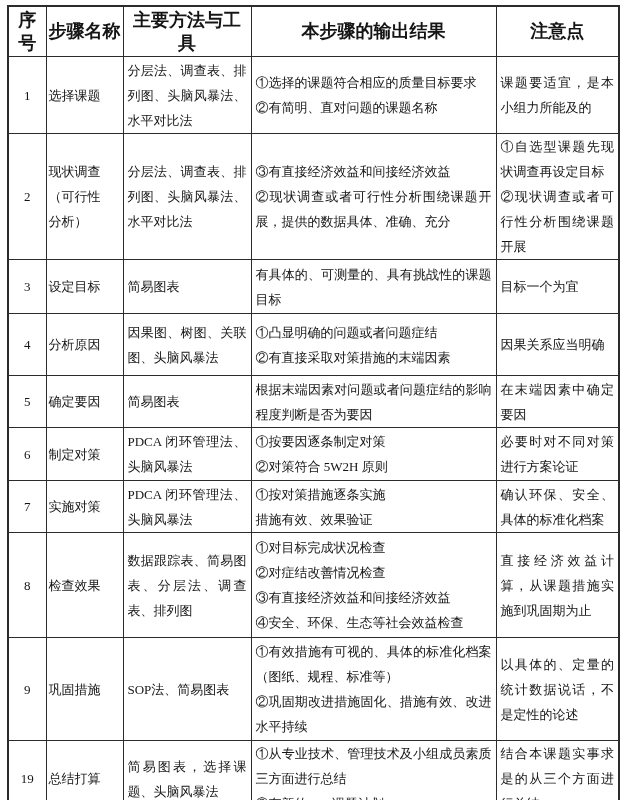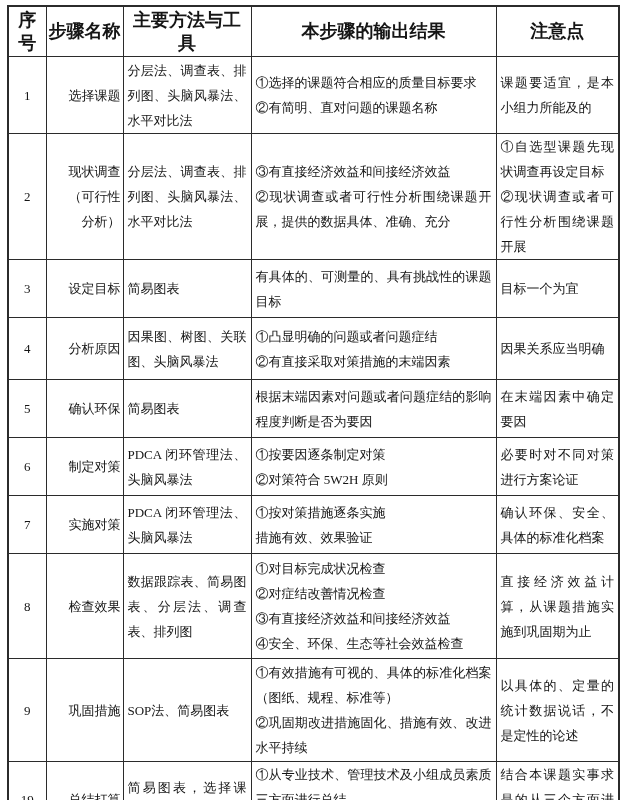--- a/index.html
+++ b/index.html
@@ -35,21 +35,21 @@
     text-align: center;
     line-height: 1.25;
     padding: 2px 1px;
   }
   table.qc td {
     font-size: 13px;
     line-height: 25px;
     white-space: pre-line;
   }
   td.c1 { text-align: center; padding: 0 1px; }
-  td.c2 { text-align: right; padding: 16px 2px; }
+  td.c2 { text-align: left; padding: 4px 2px; }
   td.c3, td.c4, td.c5 {
     text-align: justify;
     text-justify: inter-character;
     padding: 0 4px;
   }
   col.w1 { width: 38px; }
   col.w2 { width: 77px; }
   col.w3 { width: 128px; }
   col.w4 { width: 245px; }
   col.w5 { width: 123px; }
@@ -105,21 +105,21 @@
       <tr style="height:62px;">
         <td class="c1">4</td>
         <td class="c2">分析原因</td>
         <td class="c3">因果图、树图、关联图、头脑风暴法</td>
         <td class="c4">①凸显明确的问题或者问题症结
 ②有直接采取对策措施的末端因素</td>
         <td class="c5">因果关系应当明确</td>
       </tr>
       <tr style="height:52px;">
         <td class="c1">5</td>
-        <td class="c2">确认环保</td>
+        <td class="c2">确定要因</td>
         <td class="c3">简易图表</td>
         <td class="c4">根据末端因素对问题或者问题症结的影响程度判断是否为要因</td>
         <td class="c5">在末端因素中确定要因</td>
       </tr>
       <tr style="height:53px;">
         <td class="c1">6</td>
         <td class="c2">制定对策</td>
         <td class="c3">PDCA 闭环管理法、头脑风暴法</td>
         <td class="c4">①按要因逐条制定对策
 ②对策符合 5W2H 原则</td>

